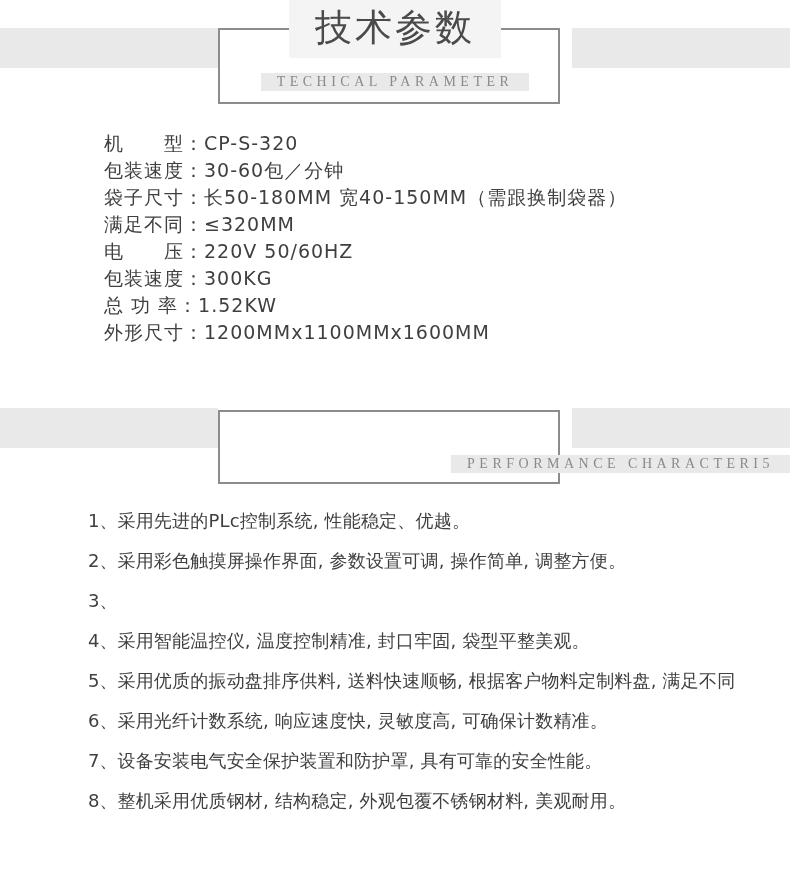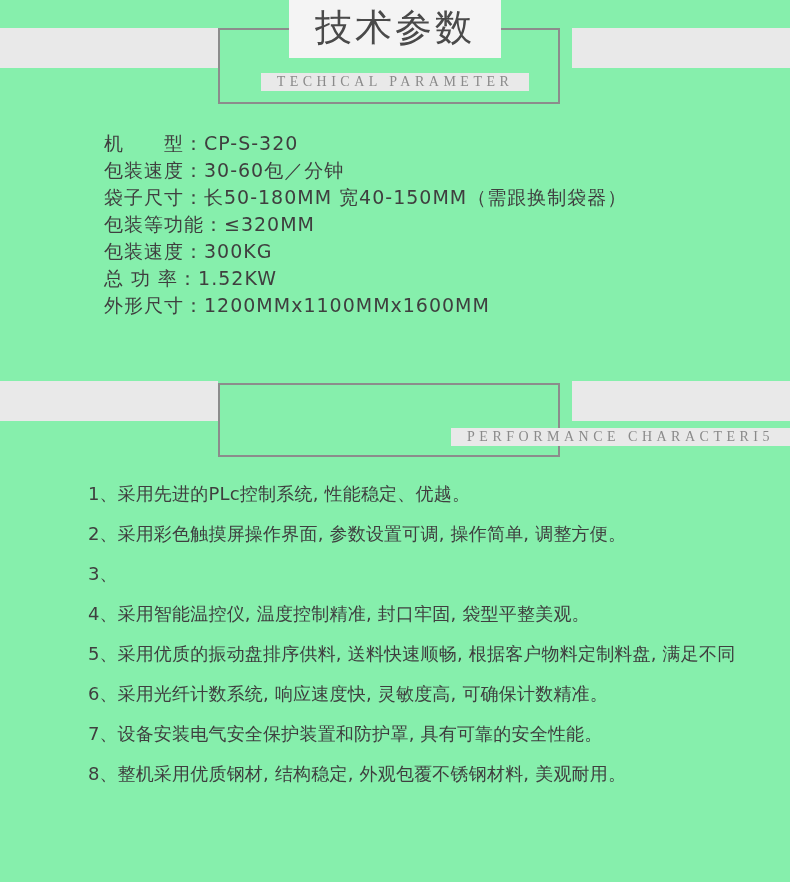--- a/index.html
+++ b/index.html
@@ -11,21 +11,21 @@
     height: 882px;
     background: #e9e9e9;
     font-family: "Liberation Sans", sans-serif;
     color: #3d3d3d;
     overflow: hidden;
   }
   .page {
     position: relative;
     width: 790px;
     height: 882px;
-    background: #86efac;
+    background: #ffffff;
   }
 
   
   .section-header {
     position: relative;
     width: 790px;
     height: 112px;
   }
   .header-frame {
     position: absolute;
@@ -160,21 +160,24 @@
     <div class="spec-row">
       <span class="spec-label">机　　型：</span><span class="spec-value">CP-S-320</span>
     </div>
     <div class="spec-row">
       <span class="spec-label">包装速度：</span><span class="spec-value">30-60包／分钟</span>
     </div>
     <div class="spec-row">
       <span class="spec-label">袋子尺寸：</span><span class="spec-value">长50-180MM 宽40-150MM（需跟换制袋器）</span>
     </div>
     <div class="spec-row">
-      <span class="spec-label">包装等功能：</span><span class="spec-value">≤320MM</span>
+      <span class="spec-label">满足不同：</span><span class="spec-value">≤320MM</span>
+    </div>
+    <div class="spec-row">
+      <span class="spec-label">电　　压：</span><span class="spec-value">220V 50/60HZ</span>
     </div>
     <div class="spec-row">
       <span class="spec-label">包装速度：</span><span class="spec-value">300KG</span>
     </div>
     <div class="spec-row">
       <span class="spec-label">总 功 率：</span><span class="spec-value">1.52KW</span>
     </div>
     <div class="spec-row">
       <span class="spec-label">外形尺寸：</span><span class="spec-value">1200MMx1100MMx1600MM</span>
     </div>

